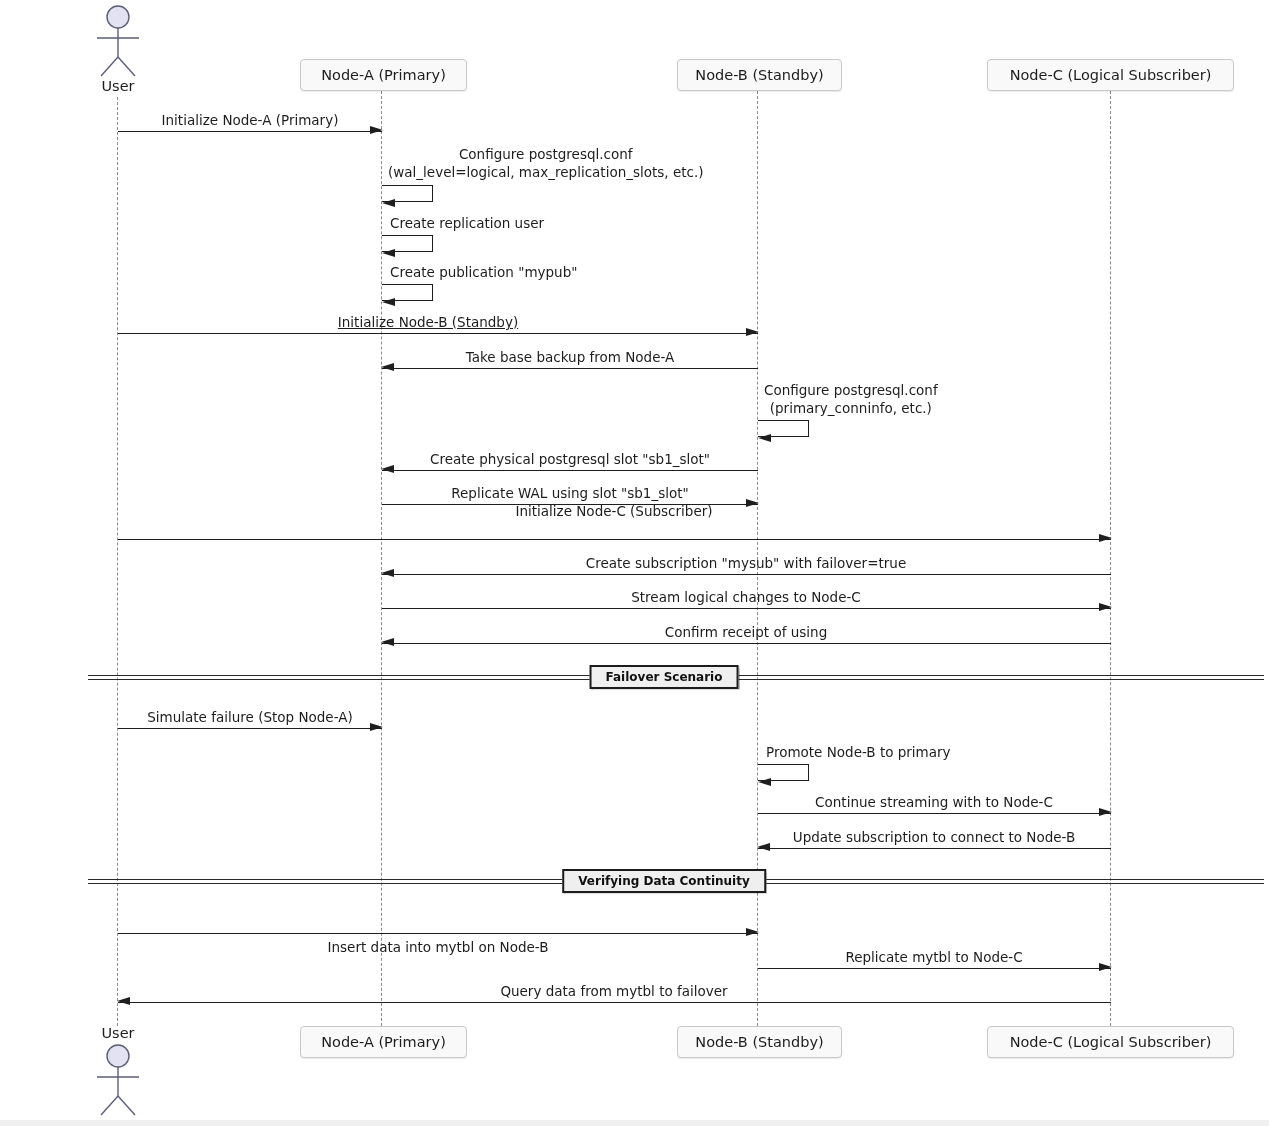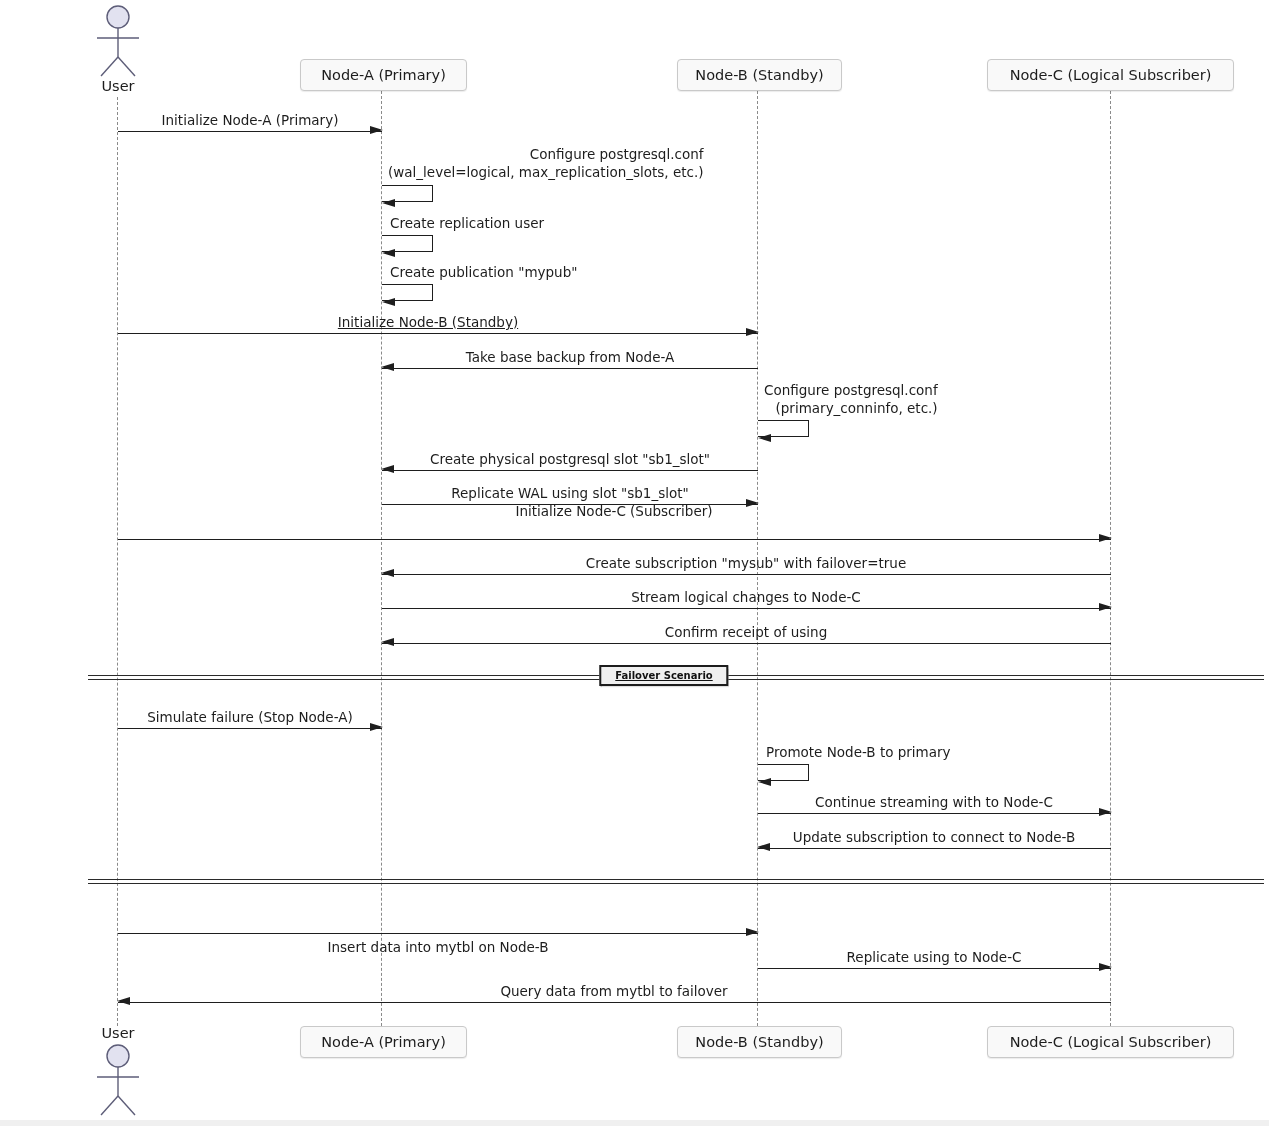--- a/index.html
+++ b/index.html
@@ -24,28 +24,28 @@
   .arrow.l::after{left:-1px;border-right:13px solid #1e1e1e;}
   
   .selfloop{position:absolute;width:50px;height:15px;
     border-top:1.4px solid #1e1e1e;border-right:1.4px solid #1e1e1e;border-bottom:1.4px solid #1e1e1e;}
   .selfloop::after{content:"";position:absolute;left:0;bottom:-6.2px;width:0;height:0;
     border-top:4.8px solid transparent;border-bottom:4.8px solid transparent;border-right:13px solid #1e1e1e;}
   
   .mlabel{position:absolute;transform:translateX(-50%);white-space:nowrap;
     font-size:13.5px;line-height:17px;color:#1d1d1d;}
   .slabel{position:absolute;white-space:nowrap;font-size:13.5px;line-height:17.5px;
-    color:#1d1d1d;text-align:right;}
+    color:#1d1d1d;text-align:center;}
   .slabel span{display:block;}
   
   .divlines{position:absolute;left:88px;width:1176px;height:3px;
     border-top:1.8px solid #2a2a2a;border-bottom:1.8px solid #2a2a2a;}
   .divbox{position:absolute;transform:translateX(-50%);background:#efefef;border:2.5px solid #1c1c1c;
-    padding:3px 14px;font-size:10px;font-weight:bold;color:#111;white-space:nowrap;
-    box-shadow:1px 1px 1px rgba(0,0,0,0.25);text-decoration:underline;}
+    padding:3px 14px;font-size:12px;font-weight:bold;color:#111;white-space:nowrap;
+    box-shadow:1px 1px 1px rgba(0,0,0,0.25);}
   
   .actor-svg{position:absolute;}
   .actor-label{position:absolute;transform:translateX(-50%);font-size:14.5px;color:#1d1d1d;white-space:nowrap;}
   
   .edge-strip{position:absolute;left:0;right:0;bottom:0;height:6px;background:#f0f0f0;}
 </style>
 </head>
 <body>
 
 <div id="stage">
@@ -134,25 +134,26 @@
   </div>
   <div class="selfloop" style="left:758px;top:764px;"></div>
 
   <div class="mlabel" style="left:934px;top:794px;">Continue streaming with to Node-C</div>
   <div class="arrow r" style="left:758px;top:813px;width:353px;"></div>
 
   <div class="mlabel" style="left:934px;top:829px;">Update subscription to connect to Node-B</div>
   <div class="arrow l" style="left:758px;top:848px;width:353px;"></div>
 
   <div class="divlines" style="top:879px;"></div>
+  <div class="divbox" style="left:664px;top:869px;">Verifying Data Continuity</div>
 
   <div class="mlabel" style="left:438px;top:914px;margin-top:25px;">Insert data into mytbl on Node-B</div>
   <div class="arrow r" style="left:118px;top:933px;width:640px;"></div>
 
-  <div class="mlabel" style="left:934px;top:949px;">Replicate using to Node-C</div>
+  <div class="mlabel" style="left:934px;top:949px;">Replicate mytbl to Node-C</div>
   <div class="arrow r" style="left:758px;top:968px;width:353px;"></div>
 
   <div class="mlabel" style="left:614px;top:983px;">Query data from mytbl to failover</div>
   <div class="arrow l" style="left:118px;top:1002px;width:993px;"></div>
 
   <div class="pbox" style="left:300px;top:1026px;width:165px;">
     <span>Node-A (Primary)</span>
   </div>
   <div class="pbox" style="left:677px;top:1026px;width:163px;">
     <span>Node-B (Standby)</span>

